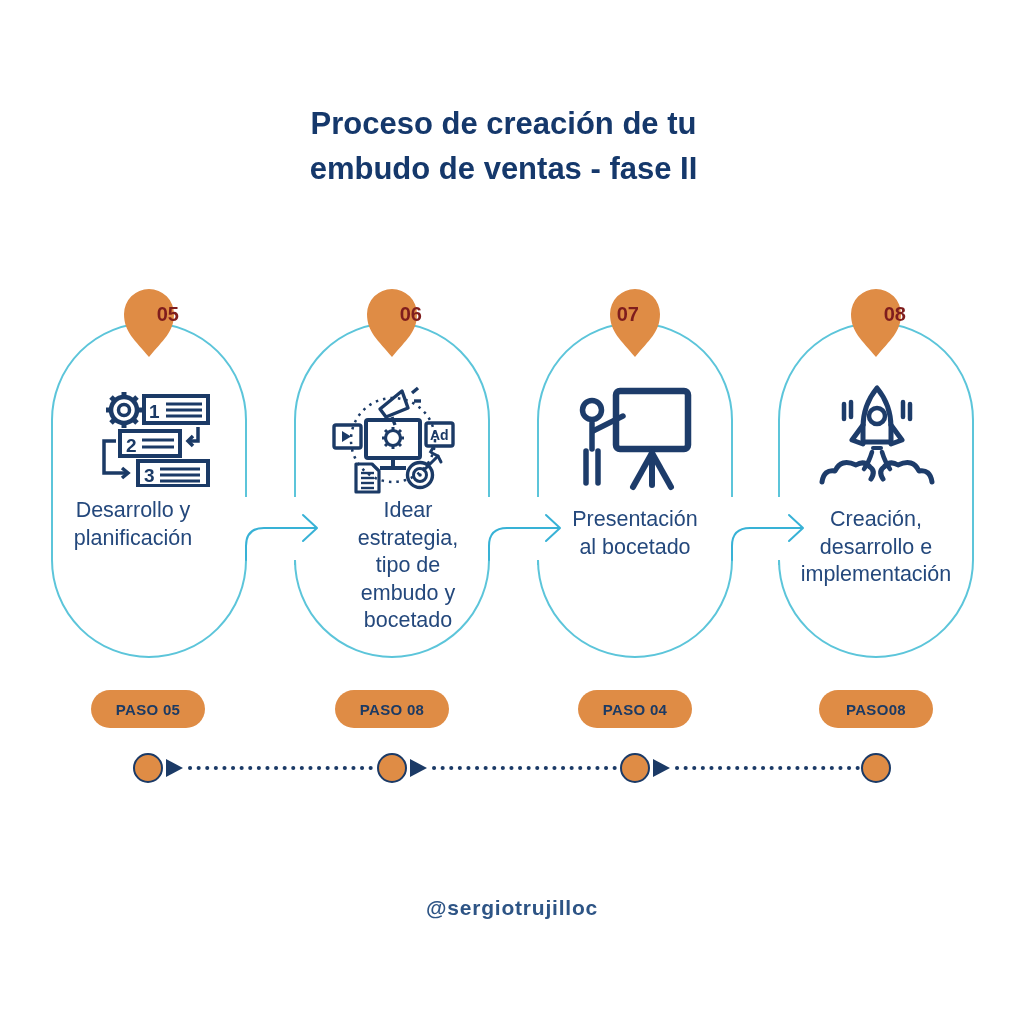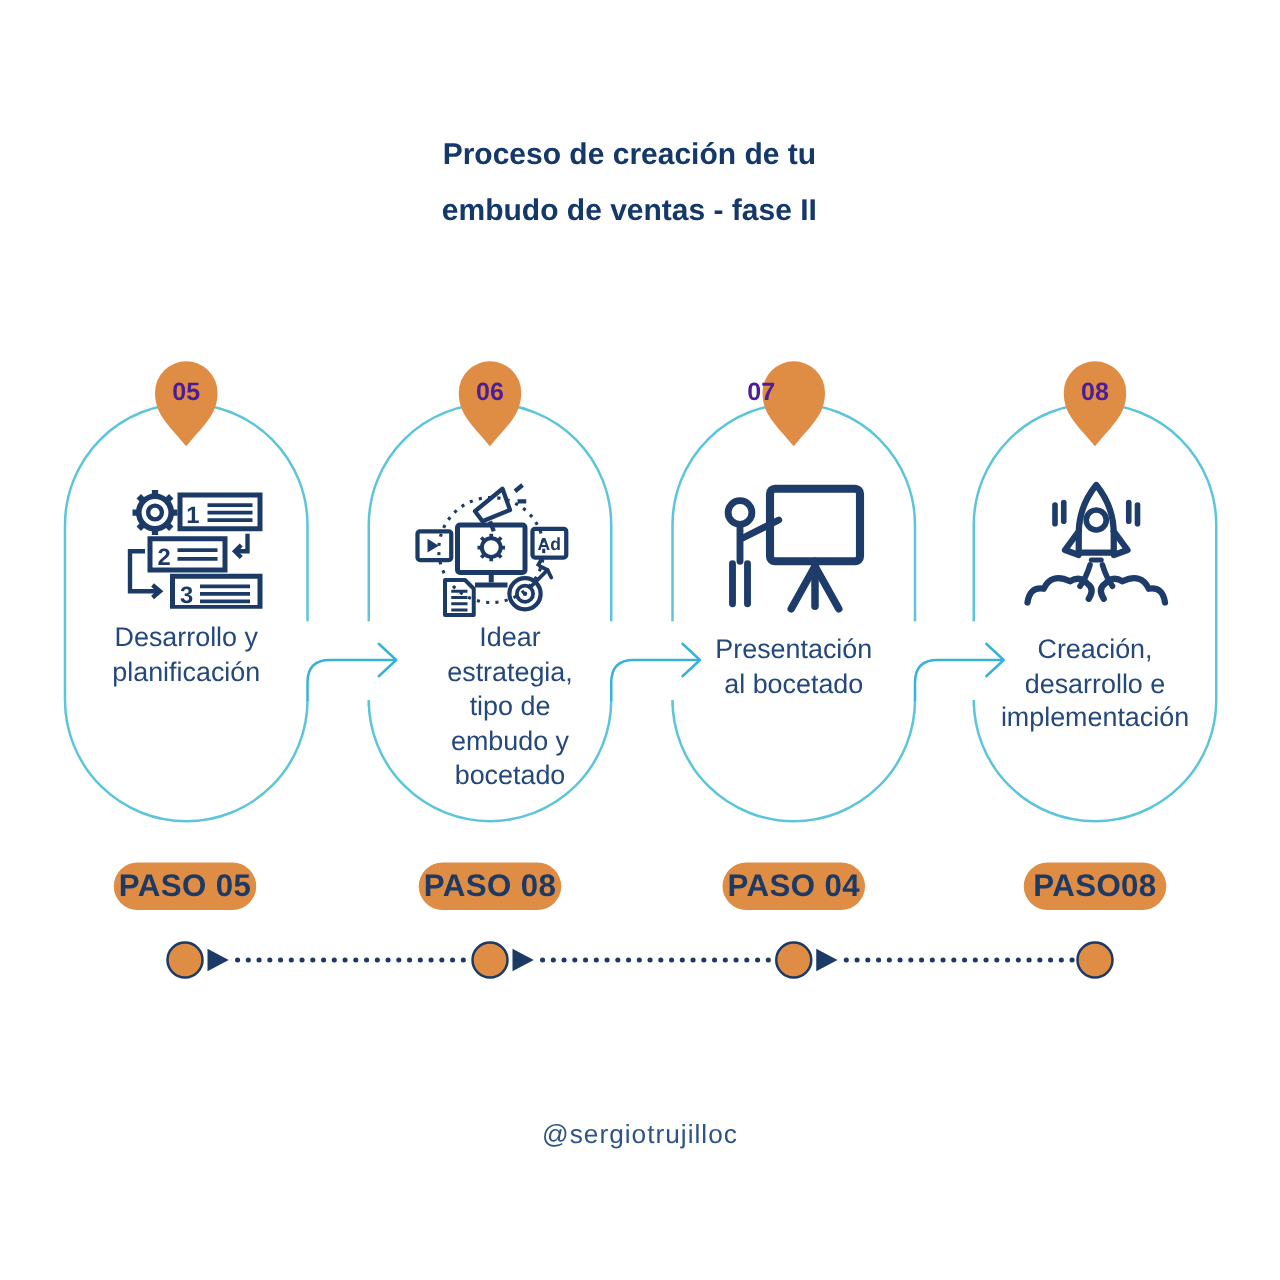--- a/index.html
+++ b/index.html
@@ -3,39 +3,39 @@
 <meta charset="utf-8">
 <style>
   html,body{margin:0;padding:0;background:#ffffff;}
   #canvas{
     position:relative;width:1024px;height:1024px;background:#ffffff;
     font-family:"Liberation Sans",sans-serif;overflow:hidden;
   }
   .abs{position:absolute;}
   .title{
     top:101px;left:0;width:1007px;text-align:center;
-    font-size:24px;line-height:45px;font-weight:bold;color:#15386b;
+    font-size:31px;line-height:45px;font-weight:bold;color:#15386b;
     letter-spacing:0px;
   }
   .badge-num{
-    top:301px;width:60px;height:26px;text-align:center;
-    font-size:20px;line-height:26px;font-weight:600;color:#4c1d95;
+    top:301px;width:60px;height:26px;text-align:right;
+    font-size:20px;line-height:26px;font-weight:600;color:#7f1d1d;
   }
   .card-label{
     width:180px;text-align:center;font-size:21.5px;line-height:27.5px;
     color:#24487c;
   }
   .pill{
     top:690px;width:114px;height:38px;border-radius:19px;background:#df8c45;
     display:flex;align-items:center;justify-content:center;
-    font-size:25px;font-weight:600;color:#1c3a63;letter-spacing:0.3px;
+    font-size:15px;font-weight:600;color:#1c3a63;letter-spacing:0.3px;
   }
   .footer{
     top:896px;left:0;width:1024px;text-align:center;
-    font-size:21px;color:#2d5485;letter-spacing:0.8px;font-weight:400;
+    font-size:21px;color:#2d5485;letter-spacing:0.8px;font-weight:700;
   }
   svg{display:block;}
   .icon-digit{font-family:"Liberation Sans",sans-serif;font-weight:bold;fill:#1b3a66;}
 </style>
 </head>
 <body>
 
 <div id="canvas">
 
   <div class="abs title">
@@ -243,21 +243,21 @@
 
       <g stroke-width="4.5">
         <path d="M 26 22 L 26 37"></path>
           <path d="M 33 20 L 33 35"></path>
         <path d="M 85 20 L 85 35"></path>
           <path d="M 92 22 L 92 37"></path>
       </g>
     </g>
   </svg>
 
-  <div class="abs card-label" style="left:59px;top:497px">
+  <div class="abs card-label" style="left:43px;top:497px">
     <div>Desarrollo y</div>
     <div>planificación</div>
   </div>
   <div class="abs card-label" style="left:318px;top:497px">
     <div>Idear</div>
     <div>estrategia,</div>
     <div>tipo de</div>
     <div>embudo y</div>
     <div>bocetado</div>
   </div>

